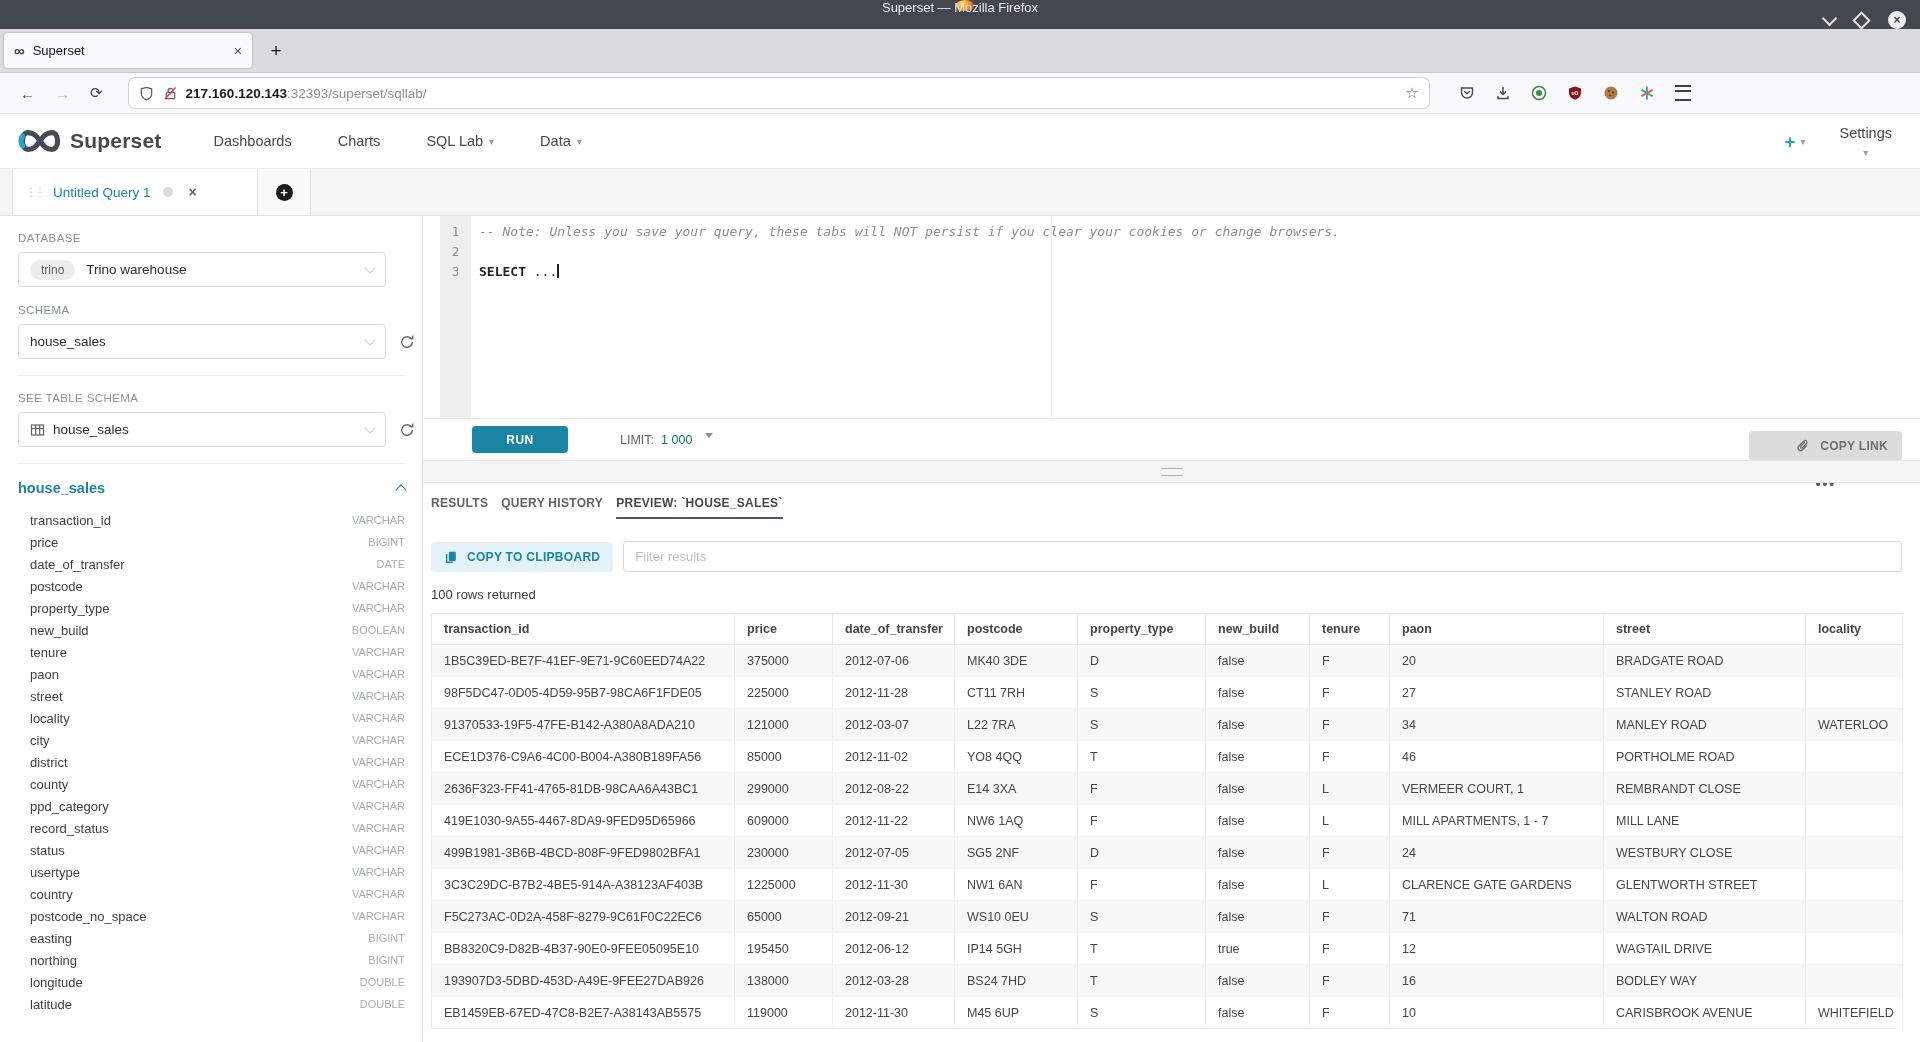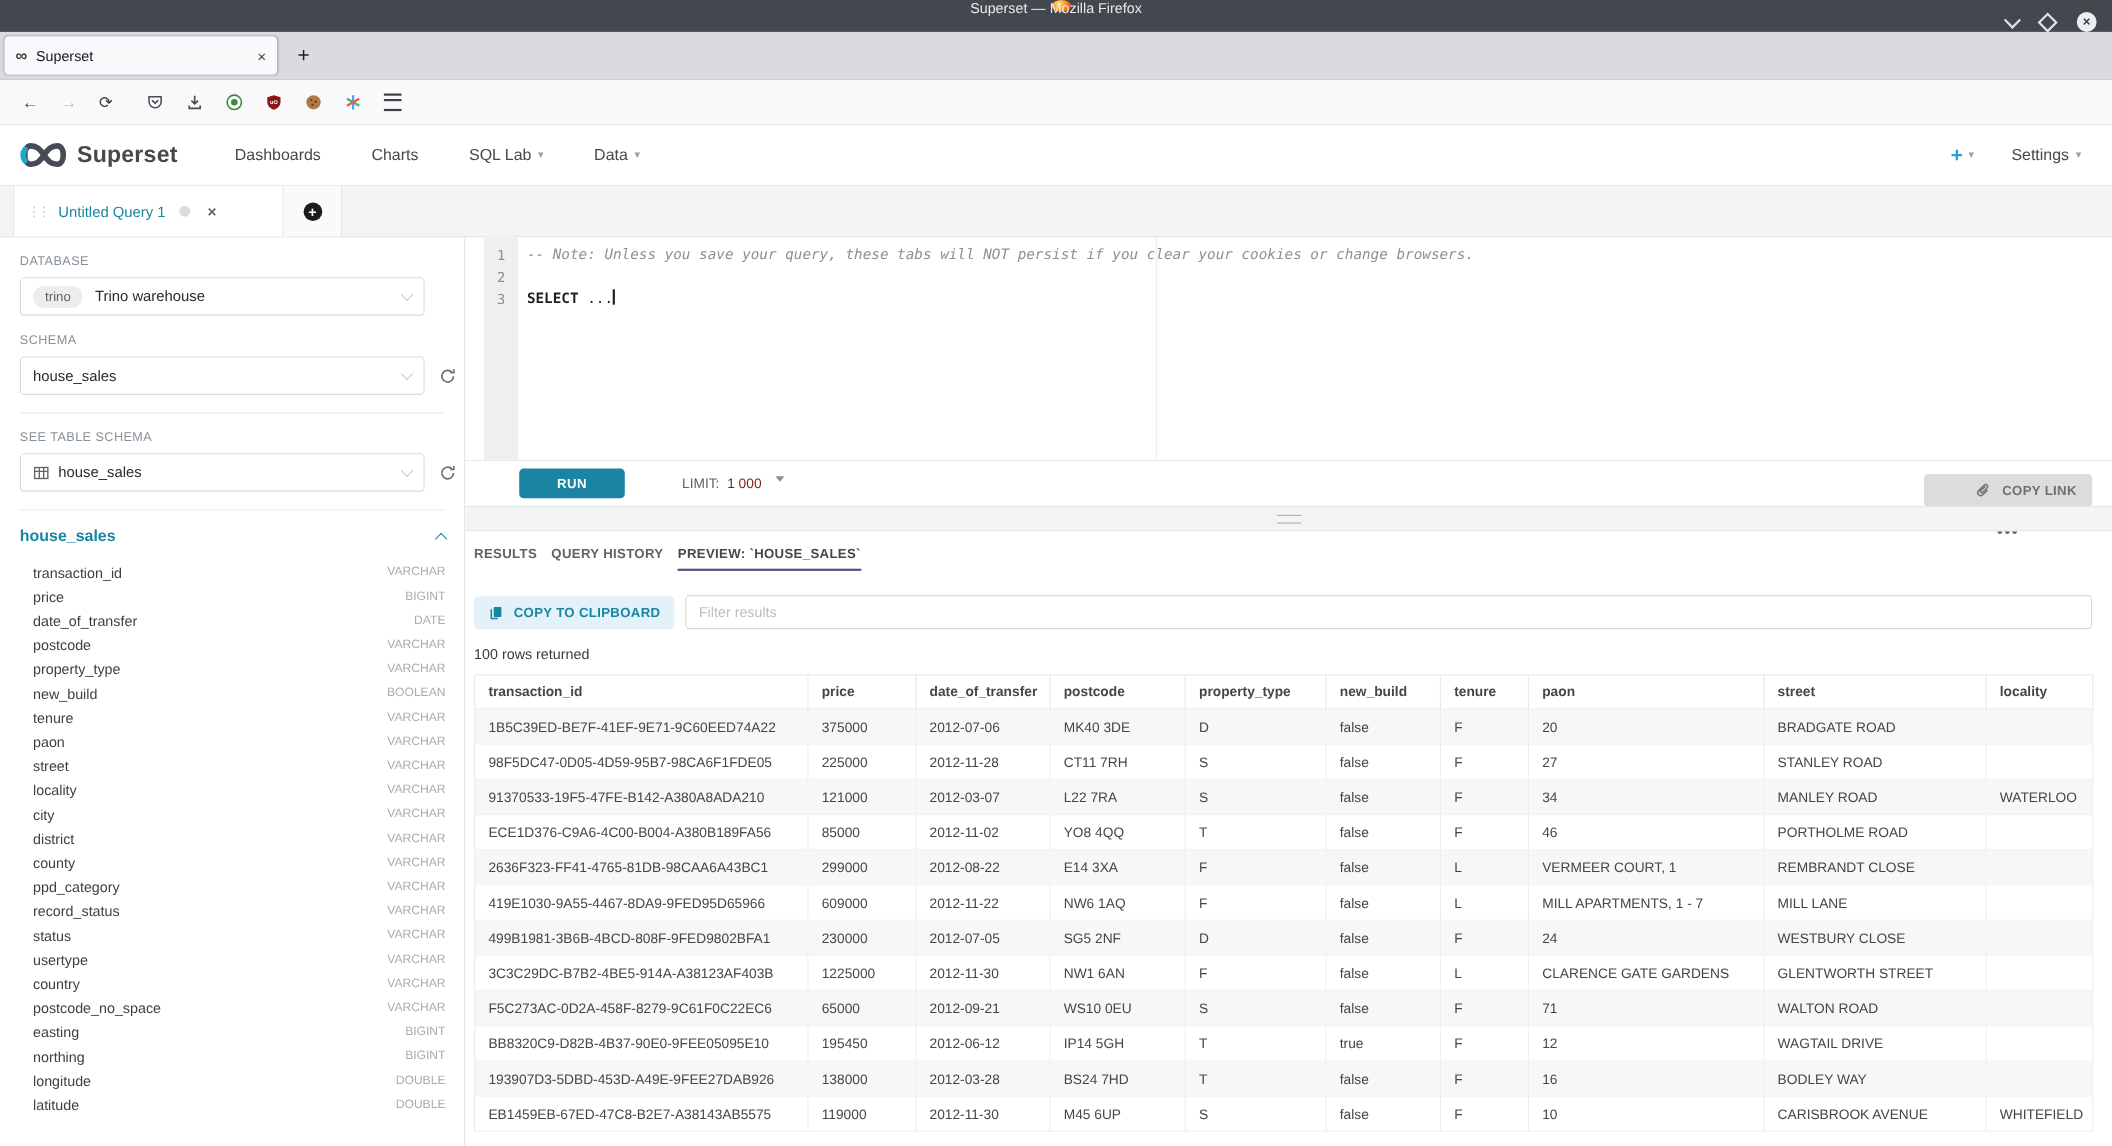--- a/index.html
+++ b/index.html
@@ -40,21 +40,21 @@
   
   .appnav{height:54px;background:#fff;display:flex;align-items:center;border-bottom:1px solid #ececec;box-shadow:0 1px 2px rgba(0,0,0,.04);}
   .logo{margin-left:16px;}
   .brand{font-size:21px;font-weight:bold;color:#484848;margin-left:6px;letter-spacing:.2px;}
   .nav-items{display:flex;align-items:center;gap:46px;margin-left:52px;}
   .nav-item{font-size:14.5px;color:#484848;display:flex;align-items:center;gap:6px;}
   .caret-down{font-size:10px;color:#9aa0a6;}
   .appnav-right{margin-left:auto;display:flex;align-items:center;gap:34px;margin-right:28px;}
   .plus-btn{display:flex;align-items:center;gap:5px;}
   .plus-glyph{color:#20a7c9;font-size:19px;font-weight:bold;line-height:1;}
-  .settings-btn{font-size:14.5px;color:#484848;display:flex;align-items:center;gap:6px;}
+  .settings-btn{font-size:14.5px;color:#484848;display:flex;align-items:center;gap:6px;flex-direction:column;}
 
   
   .qtabs{height:46px;background:#f4f4f4;border-bottom:1px solid #e0e0e0;display:flex;align-items:stretch;}
   .qtab{margin-left:12px;width:246px;background:#fff;border:1px solid #e4e4e4;border-top:none;border-bottom:none;
         display:flex;align-items:center;padding:0 12px;box-sizing:border-box;}
   .qtab .dots{color:#c3c9cf;font-size:12px;letter-spacing:-3px;margin-right:10px;}
   .qtab .qtitle{color:#1a85a2;font-size:13.5px;}
   .qtab .statusdot{width:10px;height:10px;border-radius:50%;background:#dcdcdc;margin-left:12px;}
   .qtab .qclose{margin-left:16px;color:#5f6368;font-size:14px;font-weight:bold;}
   .addtab{width:52px;background:#fafafa;border-right:1px solid #e4e4e4;display:flex;align-items:center;justify-content:center;}
@@ -91,21 +91,21 @@
   .tok-kw{color:#1f1f1f;font-weight:bold;}
   .tok-plain{color:#1f1f1f;}
   .cursor{display:inline-block;width:1.5px;height:14px;background:#222;vertical-align:-2px;}
   .printmargin{position:absolute;left:628px;top:0;bottom:0;width:1px;background:#ececec;}
 
   
   .toolbar{height:42px;border-top:1px solid #e8e8e8;display:flex;align-items:center;padding:0 18px 0 49px;box-sizing:border-box;}
   .run-btn{width:96px;height:27px;background:#1a85a2;border:none;border-radius:4px;color:#fff;font-weight:bold;
            font-size:12px;letter-spacing:.5px;display:flex;align-items:center;justify-content:center;font-family:inherit;}
   .limit{margin-left:52px;display:flex;gap:7px;font-size:12.5px;color:#5f6368;}
-  .limit .lv{color:#7f1d1d;}
+  .limit .lv{color:#0f766e;}
   .tri-down{width:0;height:0;border-left:4px solid transparent;border-right:4px solid transparent;border-top:5px solid #8a8f94;margin-left:6px;}
   .right-actions{margin-left:auto;display:flex;align-items:center;gap:14px;flex-direction:column;}
   .btn-light{height:30px;padding:0 14px;border:none;border-radius:4px;font-weight:bold;font-size:12px;letter-spacing:.3px;
              display:flex;align-items:center;gap:9px;font-family:inherit;}
   .saveas{background:#e7f3f8;color:#1a85a2;}
   .copylink{background:#dcdcdc;color:#6e7073;padding-left:47px;}
   .more{color:#5f6368;font-size:15px;font-weight:bold;letter-spacing:1.5px;}
 
   .dragband{height:21px;background:#f4f4f4;border-top:1px solid #e6e6e6;border-bottom:1px solid #e6e6e6;position:relative;}
   .handle{position:absolute;left:50%;top:7px;transform:translateX(-50%);width:22px;height:6px;
@@ -155,20 +155,33 @@
       <span>Superset</span>
       <span class="tabclose">×</span>
     </div>
     <div class="newtab">+</div>
   </div>
 
   <div class="urlbar">
     <span class="nav-ico">←</span>
     <span class="nav-ico disabled">→</span>
     <span class="nav-ico">⟳</span>
+    <div class="urlfield">
+      <svg class="icon14" viewBox="0 0 16 16">
+        <path d="M8 1.5 13.5 3v5c0 3.5-2.5 5.8-5.5 6.8C5 13.8 2.5 11.5 2.5 8V3z" fill="none" stroke="#5f6368" stroke-width="1.3"></path>
+      </svg>
+      <svg class="icon14" viewBox="0 0 16 16" style="margin-left:9px">
+        <rect x="3.5" y="7" width="9" height="6.5" rx="1" fill="none" stroke="#5f6368" stroke-width="1.3"></rect>
+        <path d="M5.5 7V5a2.5 2.5 0 0 1 5 0v2" fill="none" stroke="#5f6368" stroke-width="1.3"></path>
+        <line x1="2" y1="14" x2="13.5" y2="1.5" stroke="#e04a4a" stroke-width="1.6"></line>
+      </svg>
+      <span class="host">217.160.120.143</span>
+        <span class="path">:32393/superset/sqllab/</span>
+      <span class="url-star">☆</span>
+    </div>
     <div class="ext-icons">
       <svg class="icon16" viewBox="0 0 16 16">
         <path d="M2.5 3h11v4.5a5.5 5.5 0 0 1-11 0z" fill="none" stroke="#4a4c50" stroke-width="1.4"></path>
         <path d="M5.2 6.2 8 8.8l2.8-2.6" fill="none" stroke="#4a4c50" stroke-width="1.4"></path>
       </svg>
       <svg class="icon16" viewBox="0 0 16 16">
         <path d="M8 2v7M5 6.5 8 9.5 11 6.5" fill="none" stroke="#4a4c50" stroke-width="1.5"></path>
         <path d="M3 11v2.5h10V11" fill="none" stroke="#4a4c50" stroke-width="1.5"></path>
       </svg>
       <svg class="icon16" viewBox="0 0 16 16">

